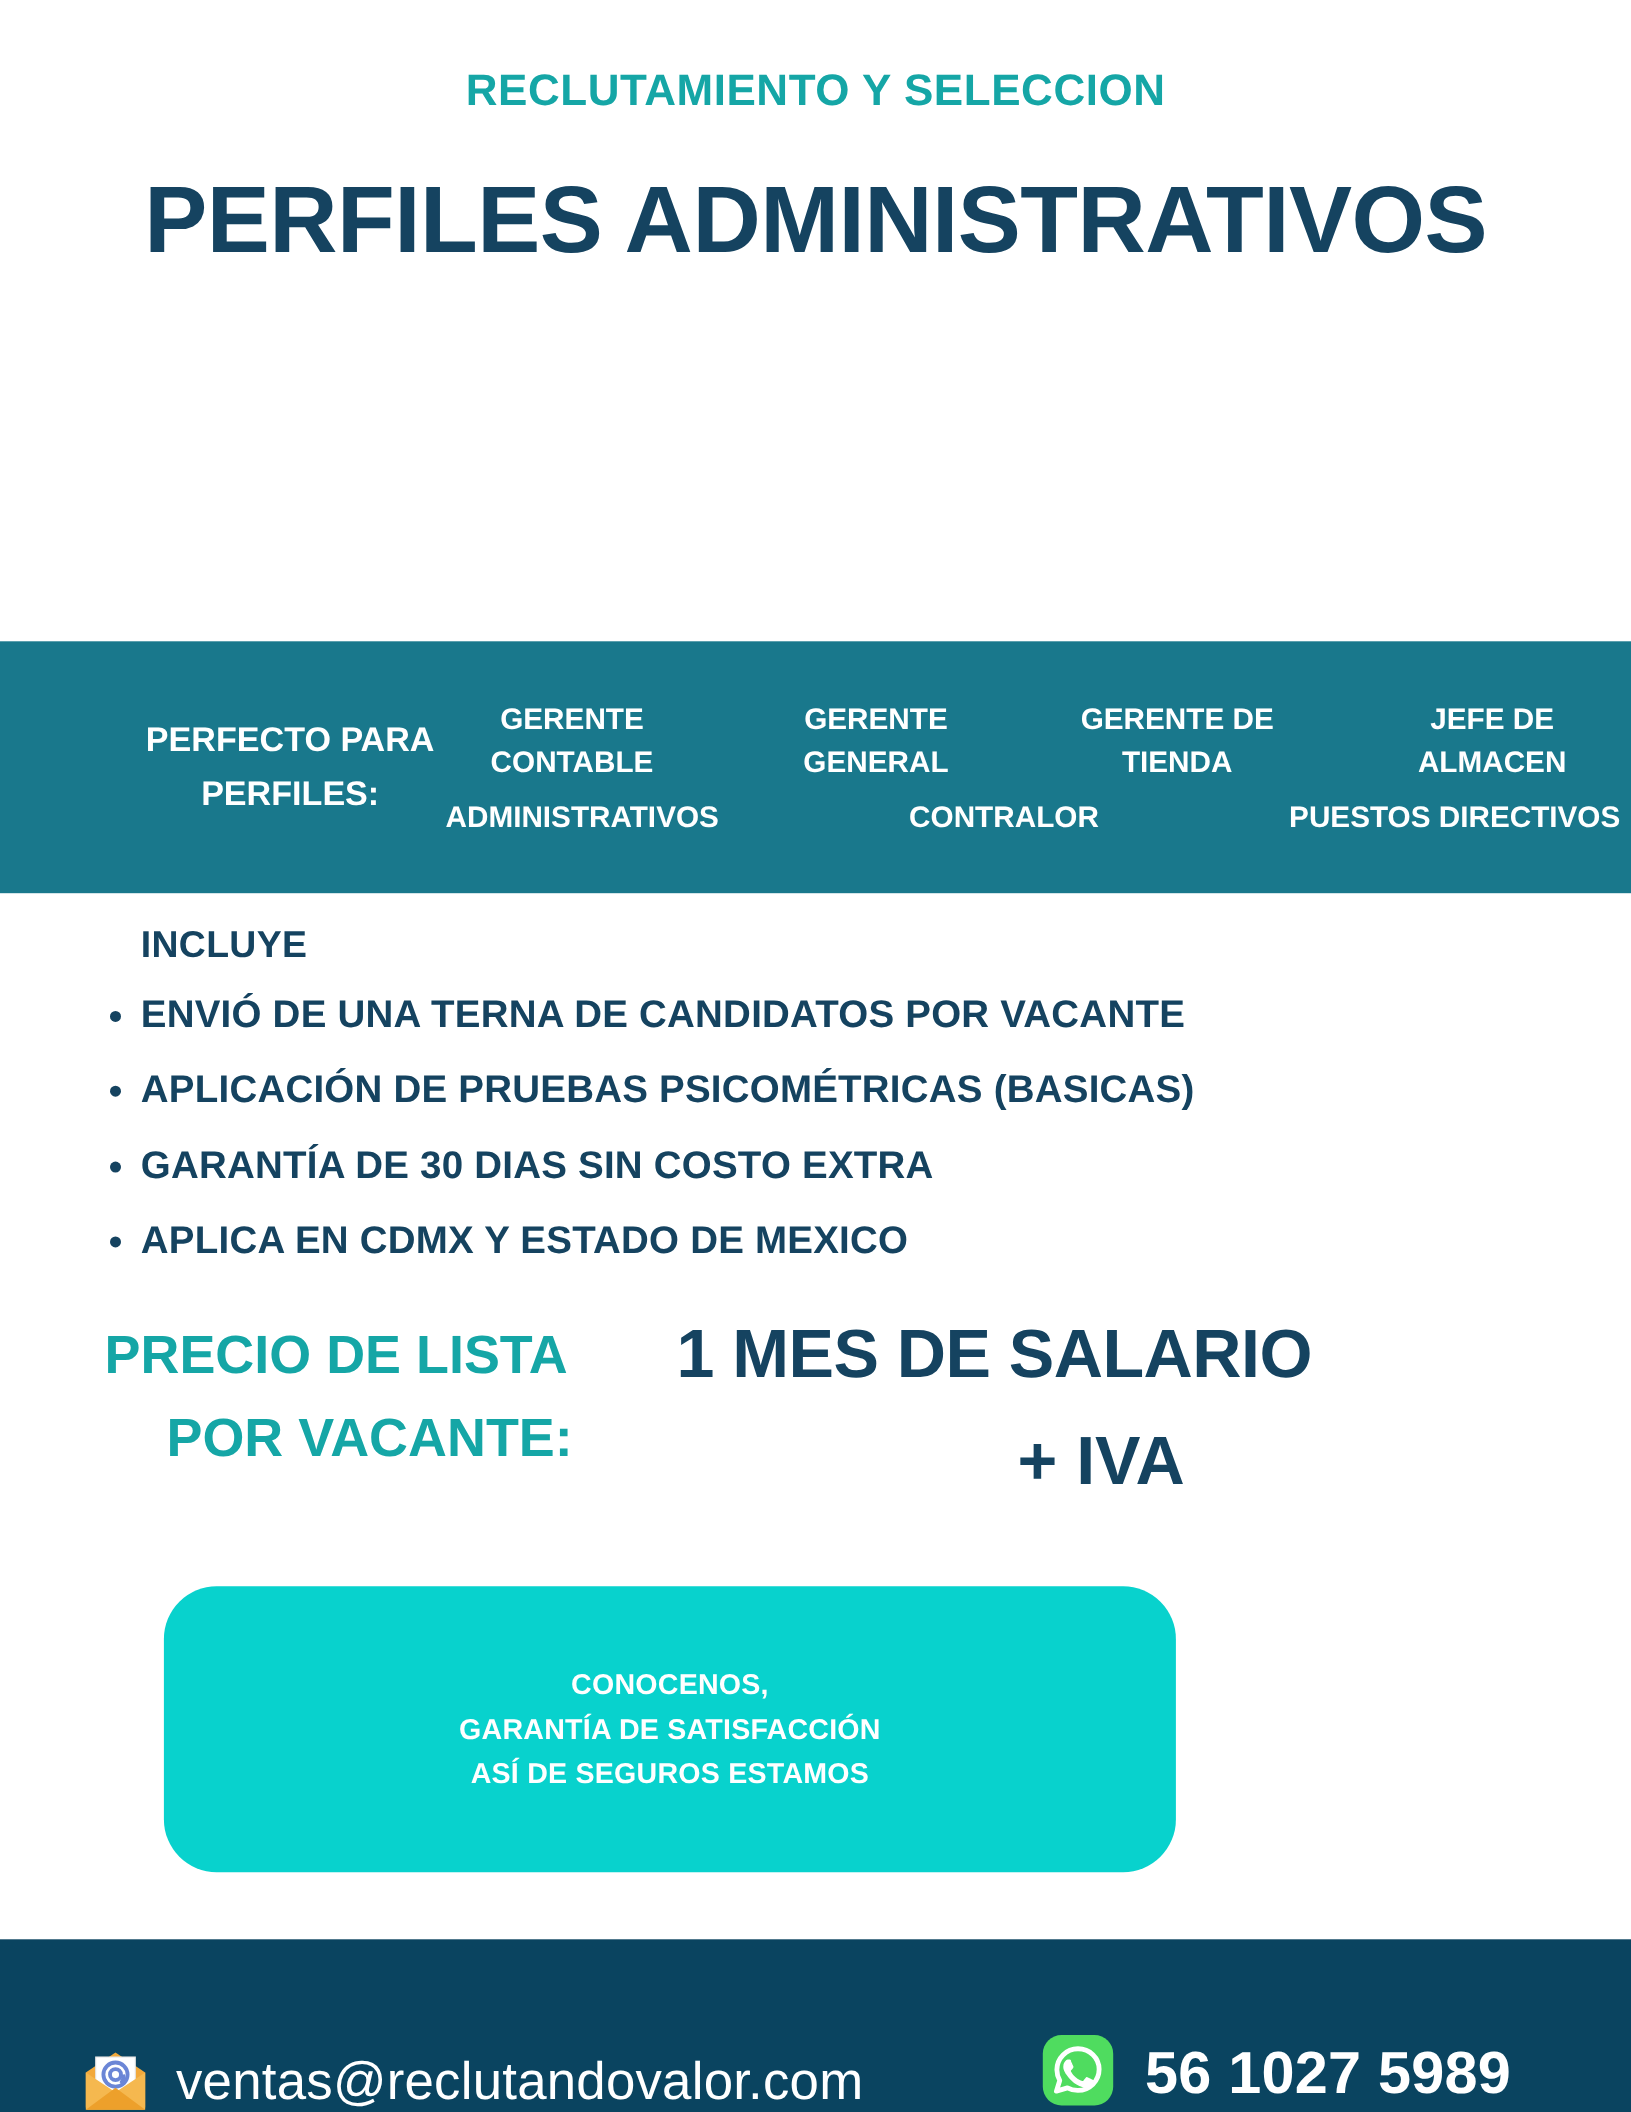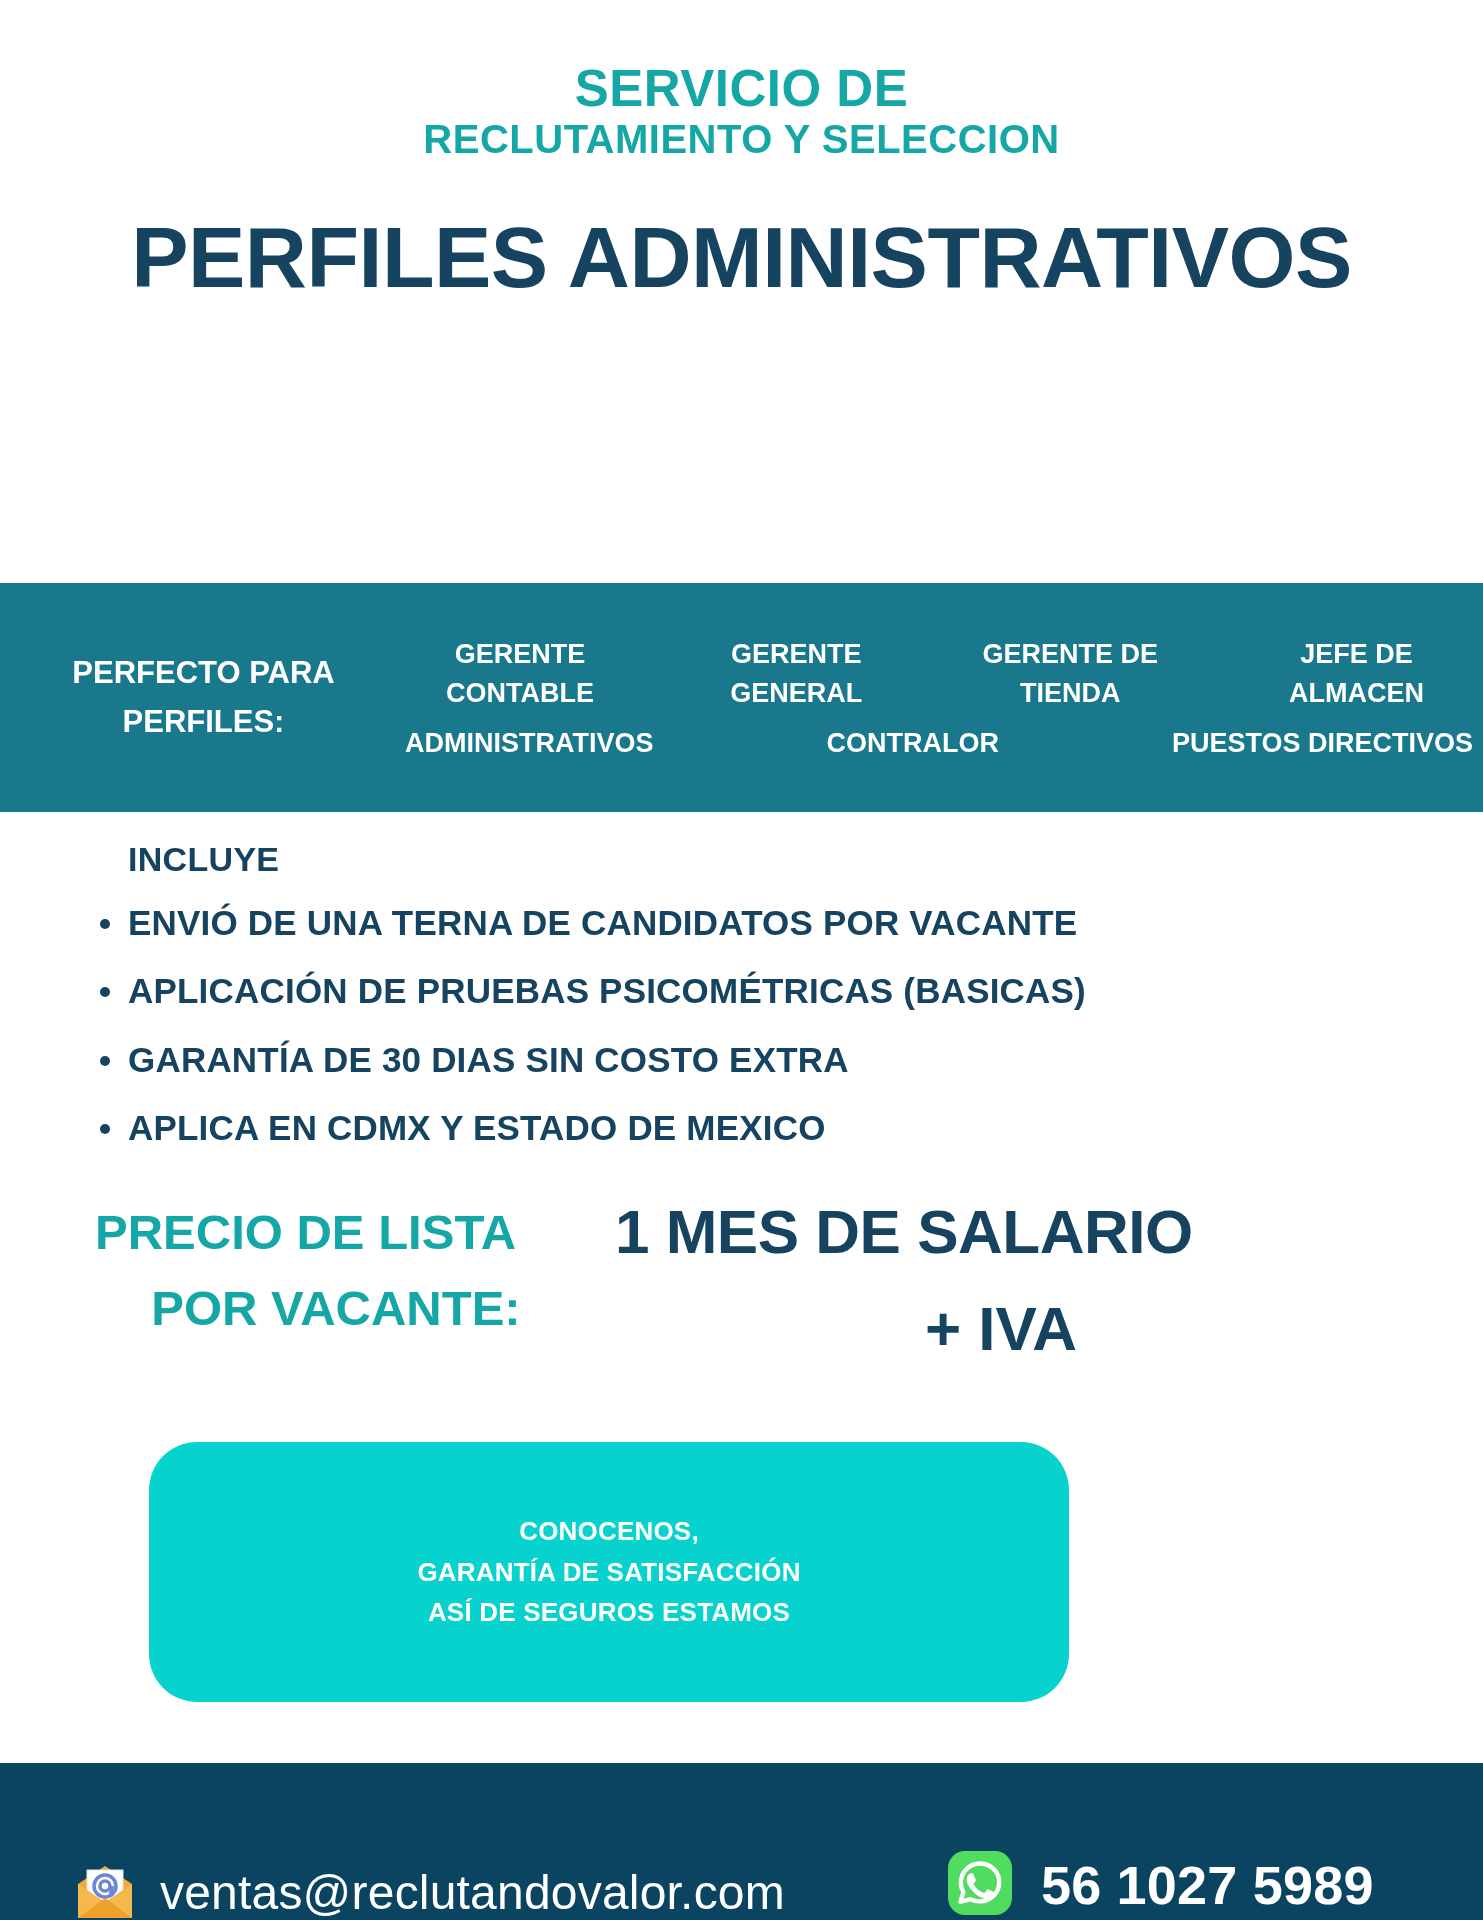--- a/index.html
+++ b/index.html
@@ -52,21 +52,21 @@
     width: 1483px;
     height: 229px;
     background: #19788c;
     display: flex;
     align-items: stretch;
   }
   .banner-left {
     width: 395px;
     display: flex;
     align-items: center;
-    justify-content: center;
+    justify-content: flex-end;
     padding-left: 12px;
   }
   .banner-left-text {
     color: #ffffff;
     font-weight: 900;
     font-size: 31px;
     line-height: 1.55;
     text-align: center;
     text-transform: uppercase;
   }
@@ -257,21 +257,20 @@
     height: 56px;
     position: relative;
     flex: none;
   }
   .wa-icon { flex: none; }
 </style>
 </head>
 <body>
 
 <div class="header">
-  <div class="header-line header-line-1">SERVICIO DE</div>
   <div class="header-line header-line-2">RECLUTAMIENTO Y SELECCION</div>
 </div>
 
 <div class="main-title">PERFILES ADMINISTRATIVOS</div>
 
 <div class="profiles-banner">
   <div class="banner-left">
     <div class="banner-left-text">
       <span>PERFECTO PARA</span><br>
       <span>PERFILES:</span>

